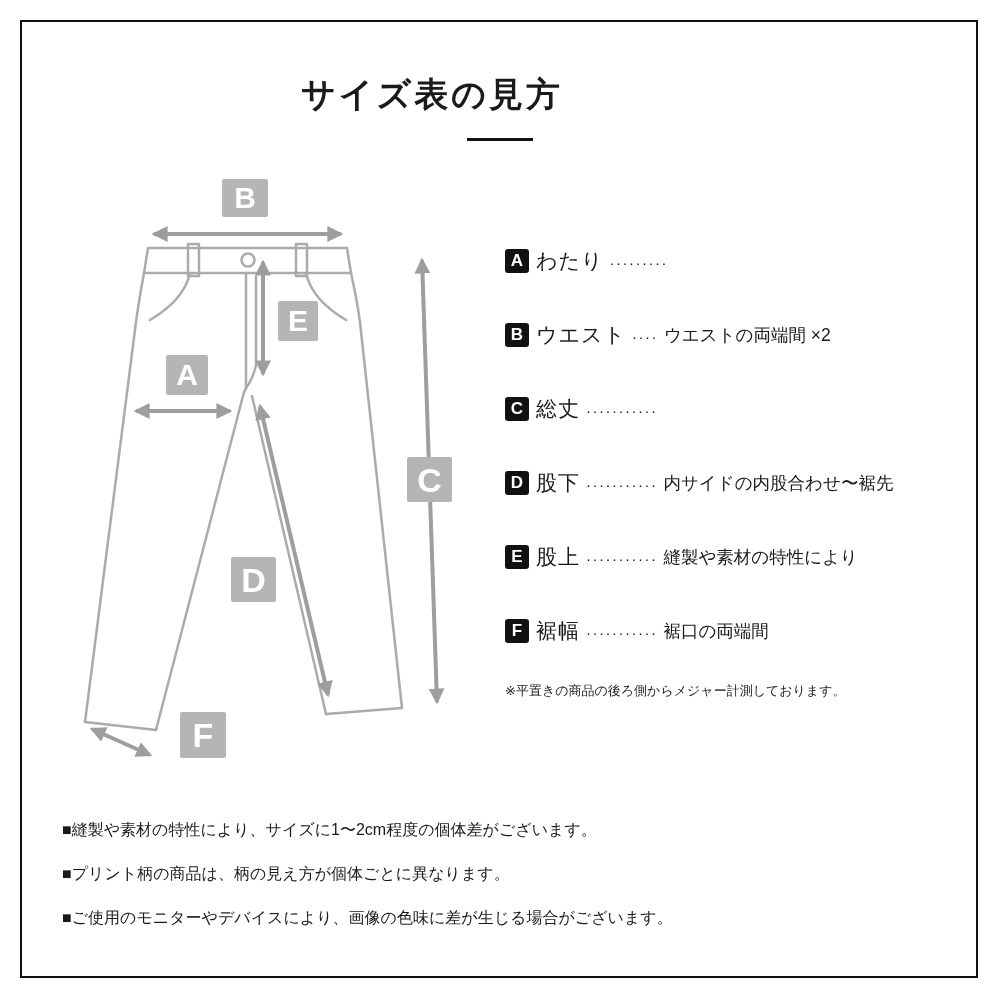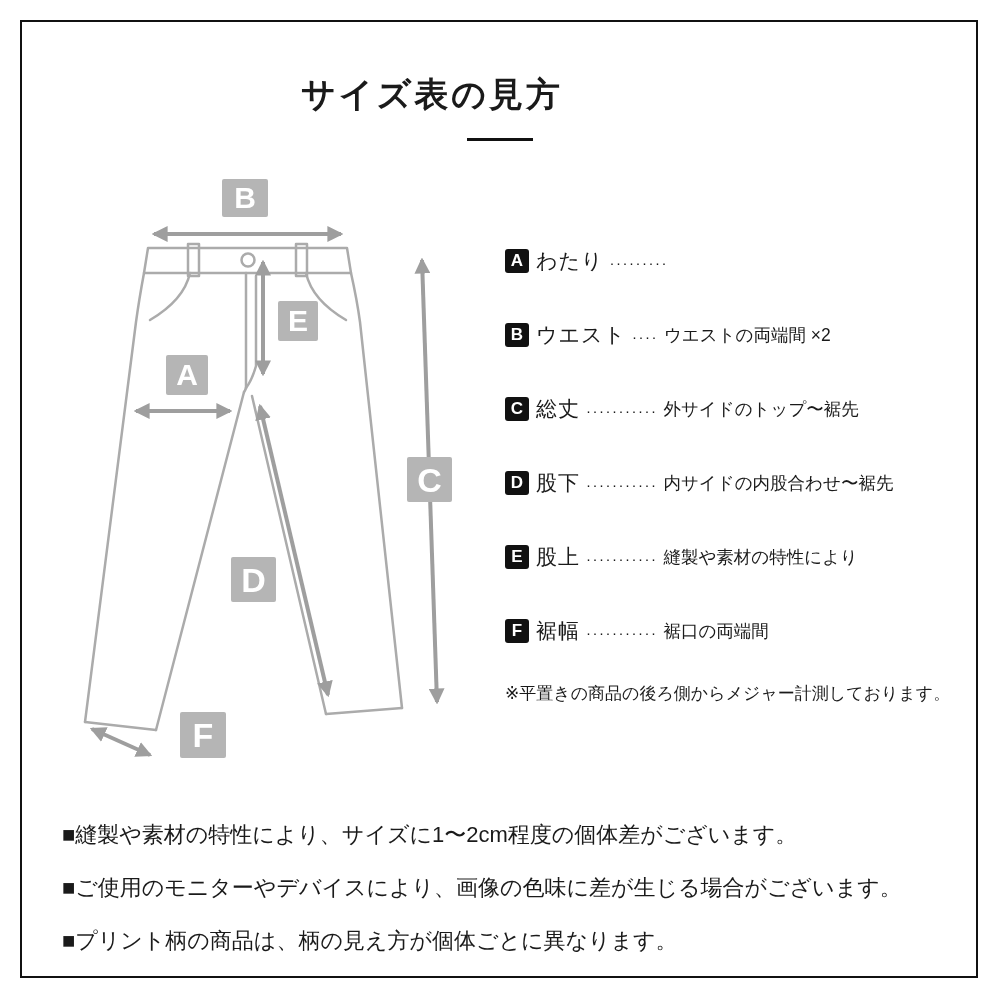--- a/index.html
+++ b/index.html
@@ -20,24 +20,24 @@
   .ml-d{left:171px;top:387px;width:45px;height:45px;font-size:34px}
   .ml-f{left:120px;top:542px;width:46px;height:46px;font-size:34px}
 
   .legend{position:absolute;left:505px;top:246px;display:flex;flex-direction:column;gap:44px}
   .legend-row{display:flex;align-items:center;white-space:nowrap;height:30px}
   .badge{width:24px;height:24px;background:#111;color:#fff;font-weight:bold;font-size:17px;
     display:flex;align-items:center;justify-content:center;border-radius:3px;margin-right:7px;flex:none}
   .legend-label{font-size:21px;font-weight:normal;letter-spacing:1px}
   .leader{font-size:15px;letter-spacing:1.5px;margin:0 6px;position:relative;top:1px}
   .desc{font-size:17.5px}
-  .legend-note{font-size:17px;margin-top:-8px;white-space:nowrap}
+  .legend-note{font-size:13px;margin-top:-8px;white-space:nowrap}
 
   .footnotes{position:absolute;left:62px;top:820px;display:flex;flex-direction:column;gap:23px}
-  .footnotes p{font-size:22px;white-space:nowrap}
+  .footnotes p{font-size:16px;white-space:nowrap}
 </style>
 </head>
 <body>
 
 <div class="frame"></div>
 
 <h1 class="title">サイズ表の見方</h1>
 <div class="title-underline"></div>
 
 <div class="diagram">
@@ -90,21 +90,20 @@
   <div class="legend-row">
     <span class="badge">B</span>
     <span class="legend-label">ウエスト</span>
     <span class="leader">····</span>
     <span class="desc">ウエストの両端間 ×2</span>
   </div>
   <div class="legend-row">
     <span class="badge">C</span>
     <span class="legend-label">総丈</span>
     <span class="leader">···········</span>
-    <span class="desc">外サイドのトップ〜裾先</span>
   </div>
   <div class="legend-row">
     <span class="badge">D</span>
     <span class="legend-label">股下</span>
     <span class="leader">···········</span>
     <span class="desc">内サイドの内股合わせ〜裾先</span>
   </div>
   <div class="legend-row">
     <span class="badge">E</span>
     <span class="legend-label">股上</span>
@@ -115,15 +114,15 @@
     <span class="badge">F</span>
     <span class="legend-label">裾幅</span>
     <span class="leader">···········</span>
     <span class="desc">裾口の両端間</span>
   </div>
   <div class="legend-note">※平置きの商品の後ろ側からメジャー計測しております。</div>
 </div>
 
 <div class="footnotes">
   <p>■縫製や素材の特性により、サイズに1〜2cm程度の個体差がございます。</p>
+  <p>■プリント柄の商品は、柄の見え方が個体ごとに異なります。</p>
   <p>■ご使用のモニターやデバイスにより、画像の色味に差が生じる場合がございます。</p>
-  <p>■プリント柄の商品は、柄の見え方が個体ごとに異なります。</p>
 </div>
 
 </body></html>

